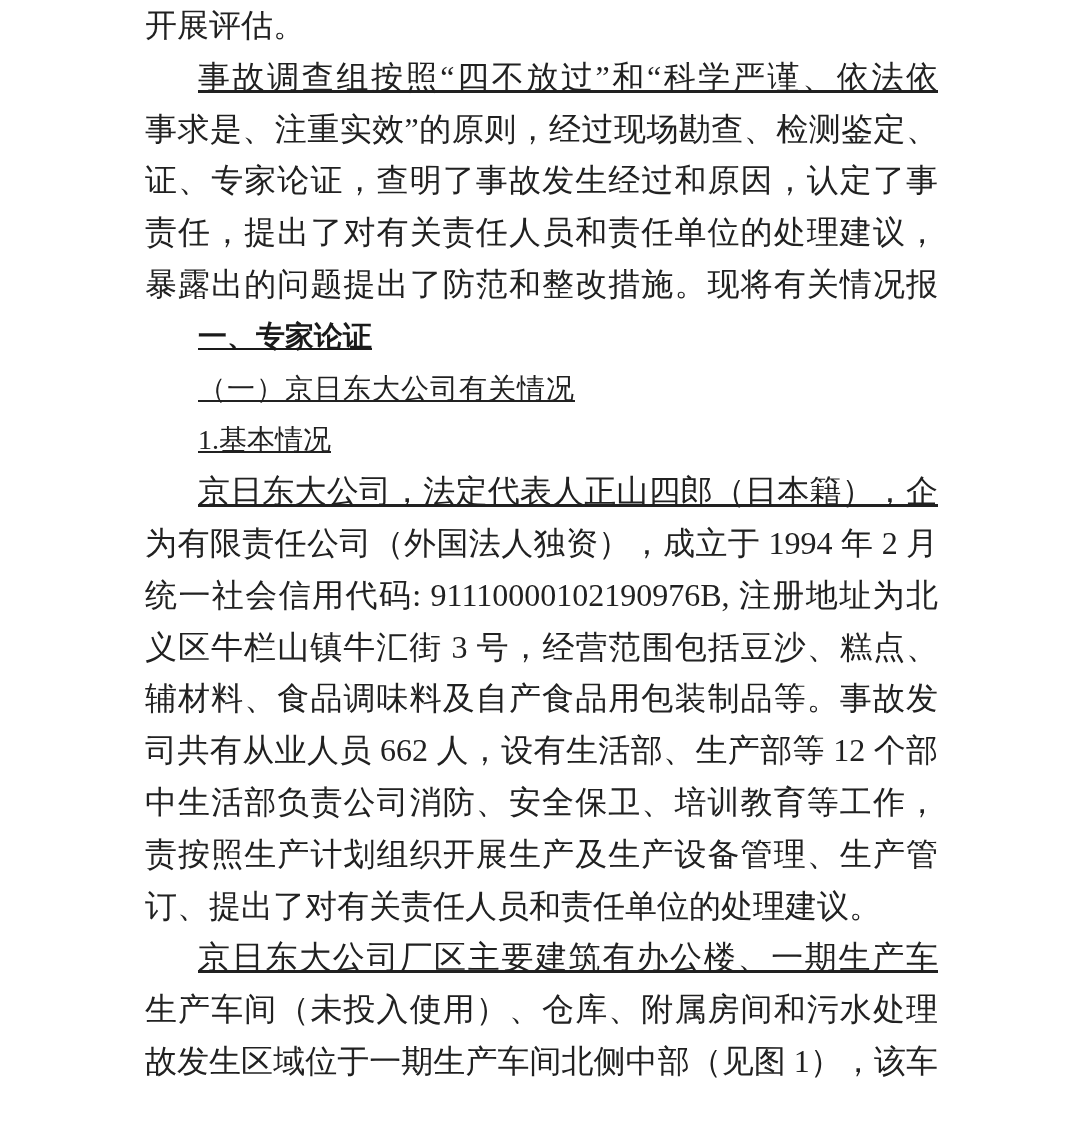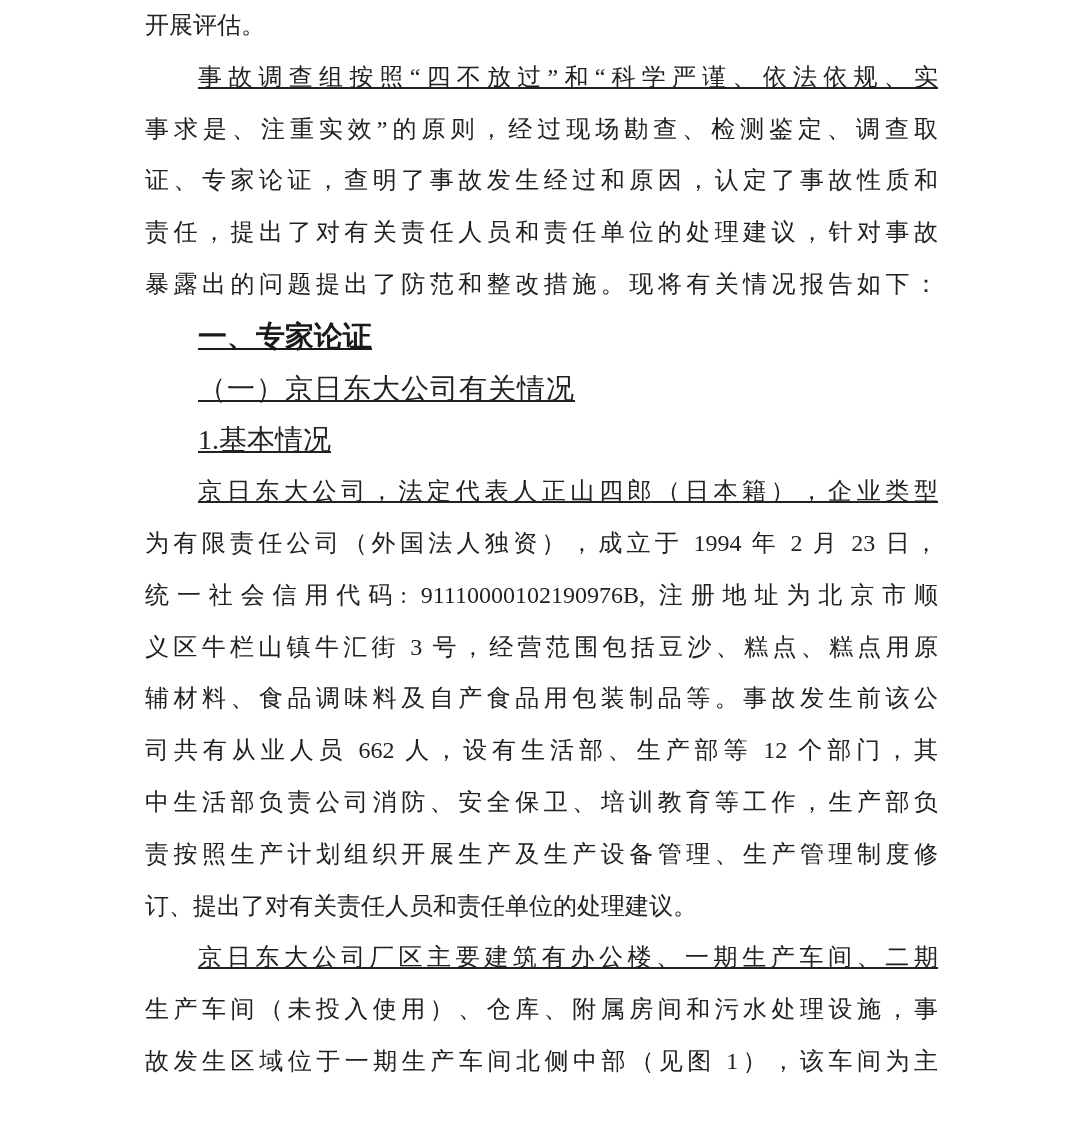--- a/index.html
+++ b/index.html
@@ -16,21 +16,21 @@
     font-family: "Liberation Serif", "DejaVu Serif", serif;
     color: #212121;
   }
   .content {
     position: absolute;
     left: 145px;
     top: 0;
     width: 793px;
   }
   .ln {
-    font-size: 24px;
+    font-size: 32px;
     height: 51.8px;
     line-height: 51.8px;
     text-align: justify;
     text-align-last: justify;
     overflow: hidden;
   }
   .ind  { padding-left: 53px; text-decoration: underline; }
   .left { text-align: left; text-align-last: auto; }
   .h1 {
     font-family: "Liberation Sans", "DejaVu Sans", sans-serif;

